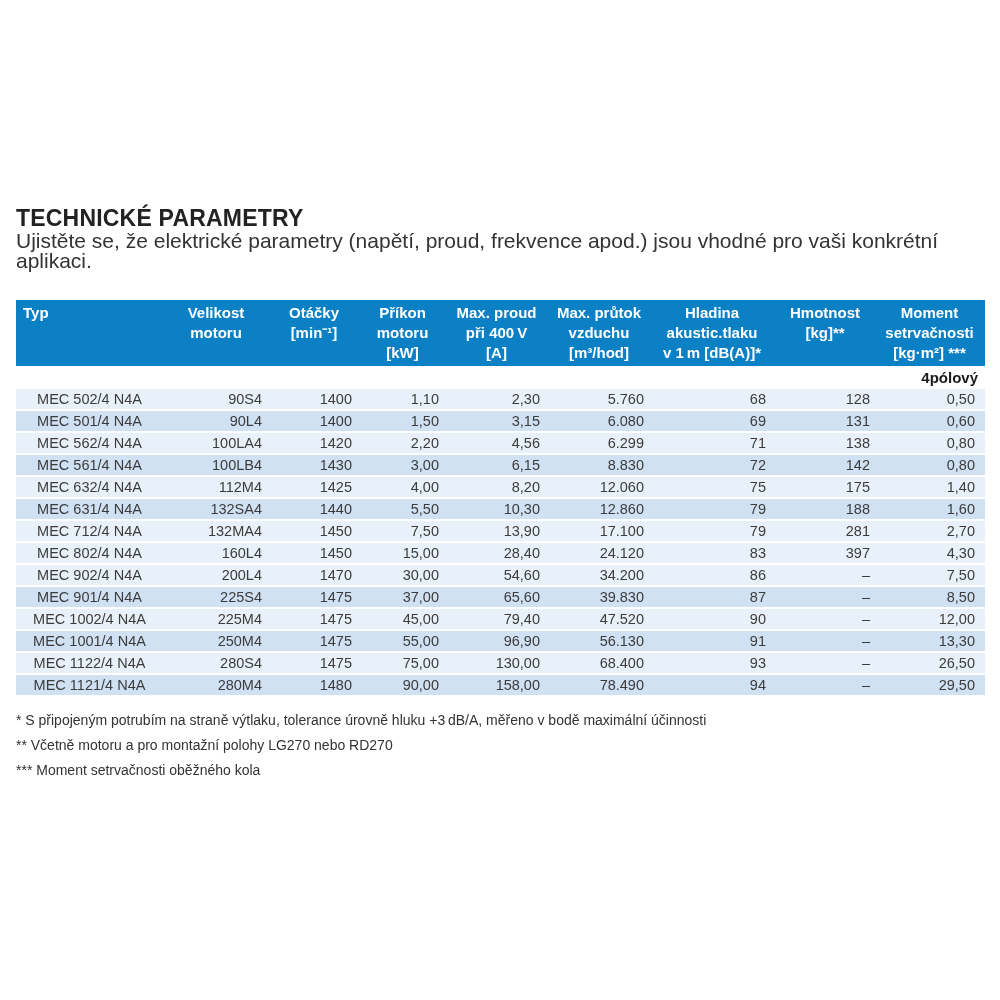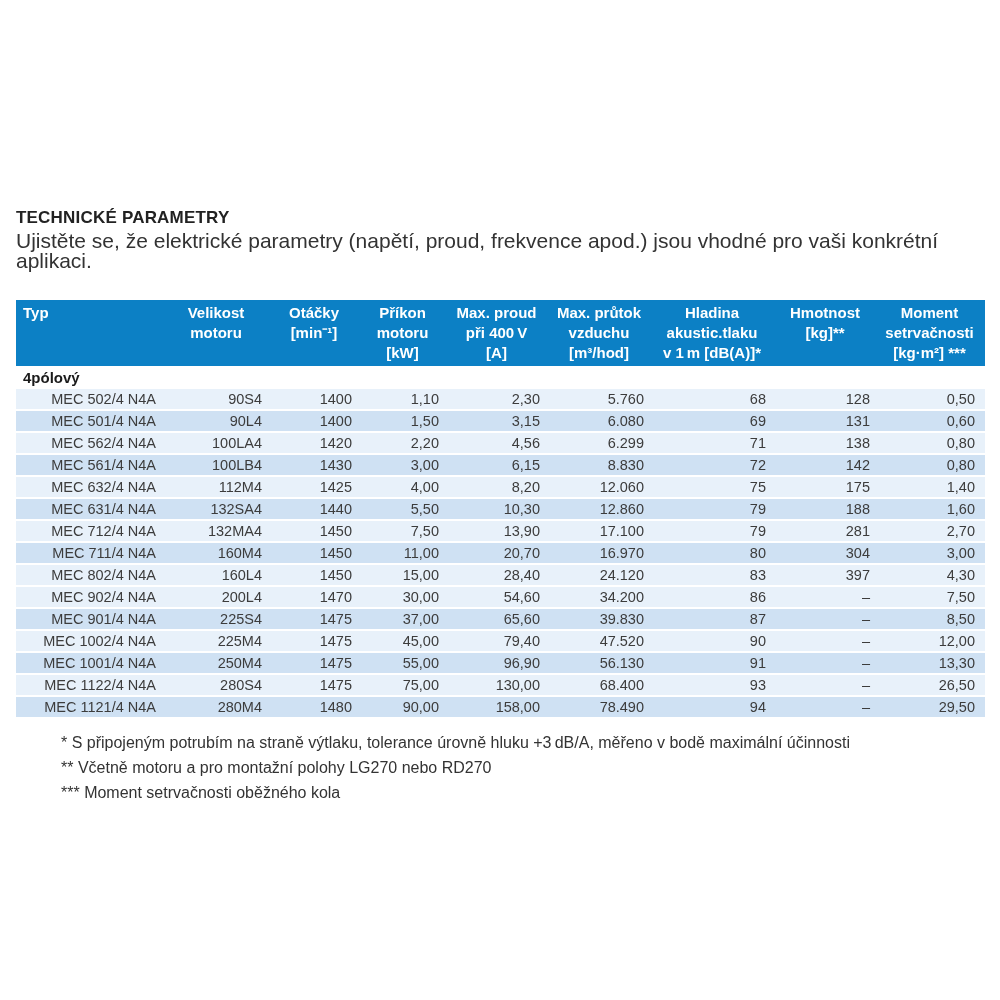--- a/index.html
+++ b/index.html
@@ -12,21 +12,21 @@
     overflow: hidden;
   }
   .content {
     position: absolute;
     left: 16px;
     top: 208px;
     width: 969px;
   }
   .page-title {
     margin: 0;
-    font-size: 17px;
+    font-size: 23px;
     line-height: 20px;
     font-weight: bold;
     color: #222222;
     letter-spacing: 0.2px;
   }
   .page-subtitle {
     margin: 3px 0 29px 0;
     font-size: 21px;
     line-height: 20px;
     color: #333333;
@@ -56,44 +56,43 @@
   table.params td {
     font-size: 14.5px;
     line-height: 18px;
     padding: 1px 10px 1px 4px;
     text-align: right;
     color: #3c3c3c;
     border-bottom: 2px solid #ffffff;
     overflow: hidden;
   }
   table.params td.cell-left {
-    text-align: right;
+    text-align: center;
     padding-left: 7px;
   }
   tr.section-row td {
     background: #ffffff;
     font-weight: bold;
     font-size: 15px;
     color: #1b1b1b;
-    text-align: left;
+    text-align: right;
     padding: 3px 7px 2px 7px;
     border-bottom: none;
   }
   tr.row-a td { background: #e8f1fa; }
   tr.row-b td { background: #cfe1f3; }
   .footnotes {
     margin: 11px 0 0 0;
     padding: 0;
     list-style: none;
   }
   .footnotes li {
-    font-size: 16px;
+    font-size: 14px;
     line-height: 25px;
     color: #333333;
-    margin-left: 45px;
   }
 </style>
 </head>
 <body>
 
 <div class="content">
 
   <h1 class="page-title">TECHNICKÉ PARAMETRY</h1>
   <p class="page-subtitle">Ujistěte se, že elektrické parametry (napětí, proud, frekvence apod.) jsou vhodné pro vaši konkrétní aplikaci.</p>
 
@@ -211,31 +210,20 @@
           <td class="cell-left">MEC 712/4 N4A</td>
           <td>132MA4</td>
           <td>1450</td>
           <td>7,50</td>
           <td>13,90</td>
           <td>17.100</td>
           <td>79</td>
           <td>281</td>
           <td>2,70</td>
         </tr>
-        <tr class="row-b">
-          <td class="cell-left">MEC 711/4 N4A</td>
-          <td>160M4</td>
-          <td>1450</td>
-          <td>11,00</td>
-          <td>20,70</td>
-          <td>16.970</td>
-          <td>80</td>
-          <td>304</td>
-          <td>3,00</td>
-        </tr>
         <tr class="row-a">
           <td class="cell-left">MEC 802/4 N4A</td>
           <td>160L4</td>
           <td>1450</td>
           <td>15,00</td>
           <td>28,40</td>
           <td>24.120</td>
           <td>83</td>
           <td>397</td>
           <td>4,30</td>

